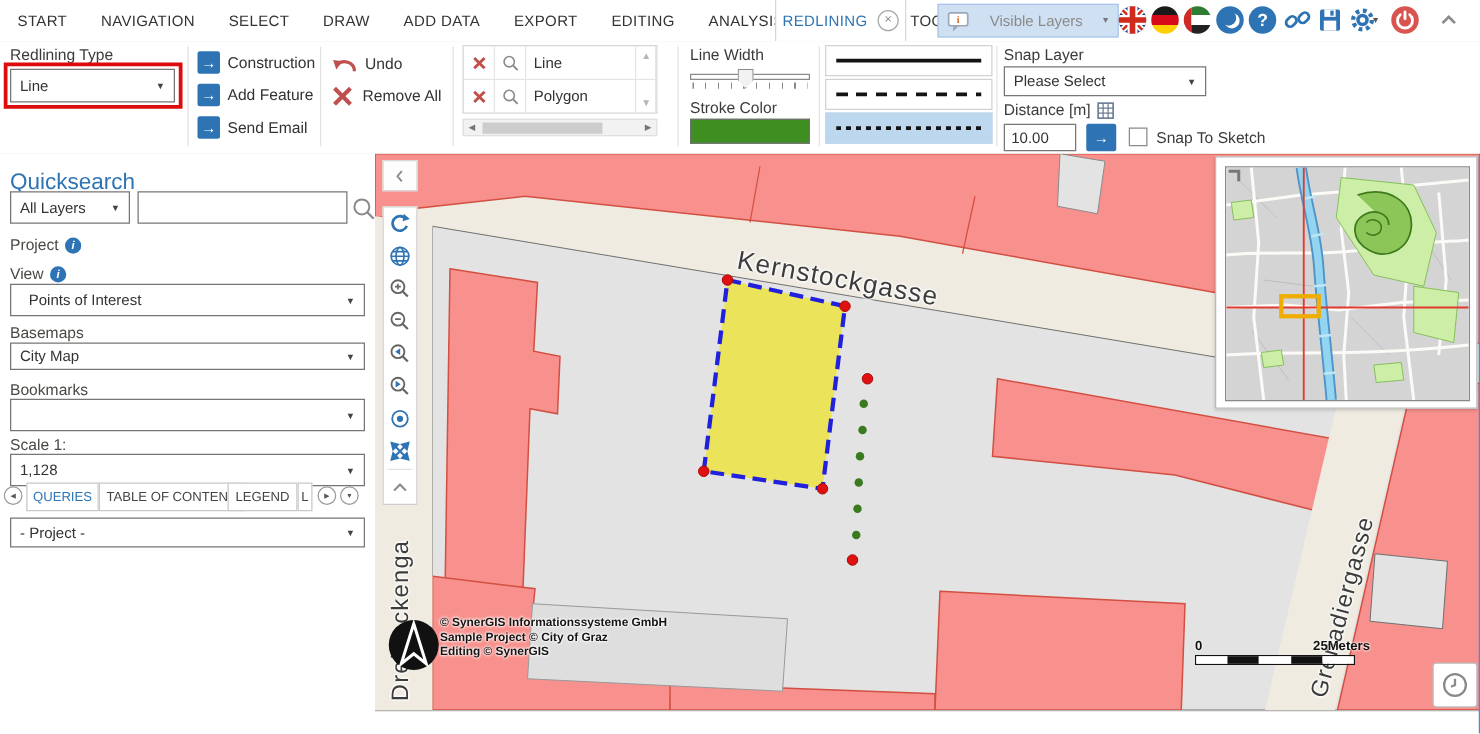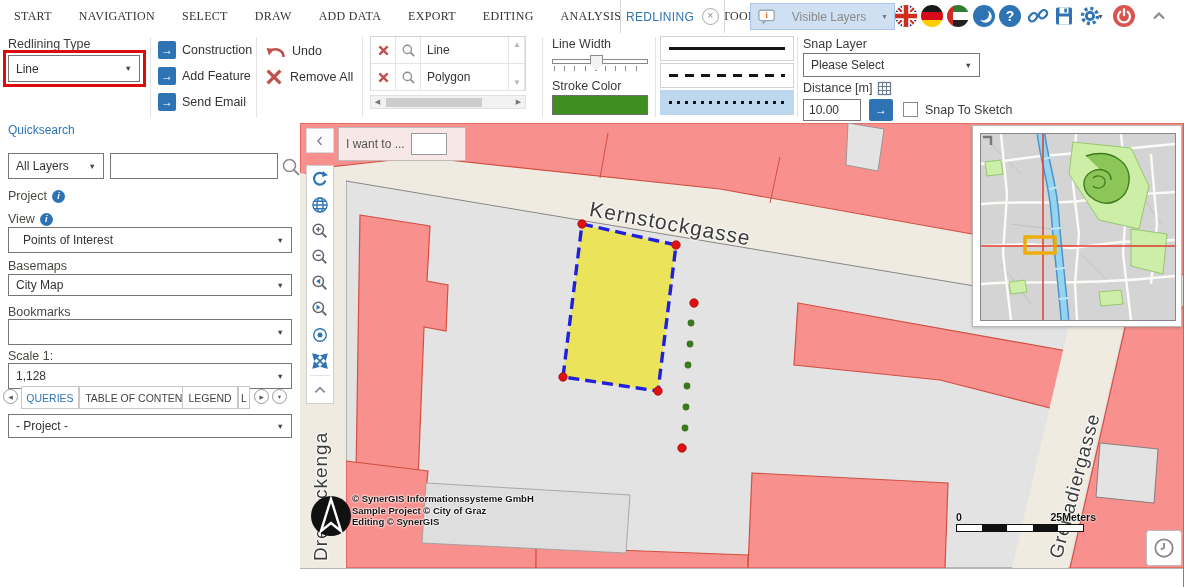--- a/index.html
+++ b/index.html
@@ -1,21 +1,21 @@
 <!DOCTYPE html>
 <html><head>
 <meta charset="utf-8">
 <style>
   html,body{margin:0;padding:0;background:#fff;font-family:"Liberation Sans",sans-serif;}
   #app{position:relative;width:1184px;height:587px;overflow:hidden;background:#fff;}
   .abs{position:absolute;}
   
   #topbar{position:absolute;left:0;top:0;width:1184px;height:33px;background:#fff;border-bottom:1px solid #dcdcdc;}
   .menu{position:absolute;left:0;top:0;height:33px;display:flex;align-items:center;padding-left:14px;gap:27px;}
-  .menu span{font-size:12px;color:#333;letter-spacing:.3px;cursor:default;white-space:nowrap;font-family:Liberation Serif, serif;}
+  .menu span{font-size:12px;color:#333;letter-spacing:.3px;cursor:default;white-space:nowrap;}
   #redl-tab{position:absolute;left:620px;top:0;width:103px;height:33px;background:#fff;border-left:1px solid #d6d6d6;border-right:1px solid #d6d6d6;display:flex;align-items:center;justify-content:center;gap:8px;}
   #redl-tab .tlabel{font-size:12px;color:#2e74b5;letter-spacing:.3px;}
   .closec{width:15px;height:15px;border:1px solid #a9a9a9;border-radius:50%;color:#8a8a8a;font-size:10px;line-height:13px;text-align:center;}
   #vis-layers{position:absolute;left:750px;top:3px;width:145px;height:27px;background:#cfe0f2;border:1px solid #a9c6e8;display:flex;align-items:center;gap:6px;padding:0 6px;box-sizing:border-box;}
   #vis-layers .vl-text{font-size:12px;color:#8a8a8a;flex:1;text-align:center;}
   #vis-layers .vcaret{font-size:7px;color:#777;}
   .cicon{position:absolute;top:4px;width:24px;height:24px;}
   .chevu{position:absolute;top:8px;}
   
   #ribbon{position:absolute;left:0;top:33px;width:1184px;height:90px;background:#fff;border-bottom:1px solid #d5d5d5;}
@@ -49,21 +49,21 @@
   .stylerow.sel{background:#bdd7ee;border-color:#bdd7ee;}
   .sline{width:100%;height:3px;background:#141414;}
   .sdash{width:100%;height:3px;background:repeating-linear-gradient(90deg,#141414 0 9px,transparent 9px 16px);}
   .sdot{width:100%;height:3.5px;background:repeating-linear-gradient(90deg,#141414 0 3.5px,transparent 3.5px 8px);}
   
   #dist-input{position:absolute;left:803px;top:66px;width:58px;height:22px;border:1px solid #767676;font-size:12px;color:#333;padding:0 5px;box-sizing:border-box;font-family:"Liberation Sans",sans-serif;}
   #dist-go{position:absolute;left:869px;top:66px;width:24px;height:22px;background:#2e74b5;border-radius:2px;color:#fff;font-weight:bold;font-size:12px;text-align:center;line-height:22px;}
   #snap-cb{position:absolute;left:903px;top:69px;width:15px;height:15px;border:1px solid #8a8a8a;background:#fff;box-sizing:border-box;}
   
   #sidebar{position:absolute;left:0;top:123px;width:300px;height:464px;background:#fff;}
-  #qs-title{position:absolute;left:8px;top:0;font-size:12px;color:#2e74b5;}
+  #qs-title{position:absolute;left:8px;top:12px;font-size:18px;color:#2e74b5;}
   .slbl{position:absolute;font-size:12.5px;color:#4a4a44;display:flex;align-items:center;gap:5px;}
   .info{width:13px;height:13px;border-radius:50%;background:#2e74b5;color:#fff;font-size:9px;font-weight:bold;text-align:center;line-height:13px;font-style:italic;}
   .sinput{position:absolute;border:1px solid #767676;font-size:12px;padding:0 6px;box-sizing:border-box;font-family:"Liberation Sans",sans-serif;}
   
   .ptab{position:absolute;top:263px;height:23px;border:1px solid #c8c8c8;background:#fff;font-size:10.5px;color:#444;display:flex;align-items:center;justify-content:center;box-sizing:border-box;white-space:nowrap;overflow:hidden;}
   .ptab.on{color:#2e74b5;}
   .circb{position:absolute;top:266px;width:15px;height:15px;border:1px solid #9a9a9a;border-radius:50%;box-sizing:border-box;display:flex;align-items:center;justify-content:center;font-size:5.5px;color:#555;background:#fff;}
   
   #map{position:absolute;left:300px;top:123px;width:884px;height:445px;overflow:hidden;border-bottom:1px solid #b5b5b5;background:#efebe0;}
   .mlabel{position:absolute;color:#3c3c3c;letter-spacing:1px;white-space:nowrap;text-shadow:0 0 2px #fff,0 0 2px #fff,0 0 3px #fff,0 0 3px #fff;}
@@ -293,21 +293,21 @@
       </div>
     <div class="stylerow" style="top:30px">
         <div class="sdash"></div>
       </div>
     <div class="stylerow sel" style="top:57px">
         <div class="sdot"></div>
       </div>
     <div class="vsep" style="left:797px"></div>
 
     <div class="rlbl" style="left:803px;top:4px">Snap Layer</div>
-    <div class="combo" style="left:803px;top:20px;width:177px;height:24px">
+    <div class="combo" style="left:803px;top:20px;width:162px;height:24px">
       <span class="cv">Please Select</span>
       <span class="caret">▼</span>
     </div>
     <div class="rlbl" style="left:803px;top:48px;display:flex;align-items:flex-start;gap:5px">
       <span>Distance [m]</span>
       <svg width="15" height="15" viewBox="0 0 15 15">
         <rect x="1.5" y="1.5" width="12" height="12" fill="#fff" stroke="#6b7c93" stroke-width="1.3"></rect>
         <path d="M5.5 1.5 V13.5 M9.5 1.5 V13.5 M1.5 5.5 H13.5 M1.5 9.5 H13.5" stroke="#6b7c93" stroke-width="1"></path>
       </svg>
     </div>
@@ -538,24 +538,20 @@
         </svg>
       </div>
       <div class="div"></div>
       <div class="tb-ic">
         <svg width="16" height="14" viewBox="0 0 24 20">
             <path d="M5 13.5 L12 6.5 L19 13.5" stroke="#8a8a8a" stroke-width="2.6" fill="none"></path>
           </svg>
       </div>
     </div>
 
-    <div id="iwant">
-      <span class="iwl">I want to ...</span>
-      <input style="">
-    </div>
 
     
     <div id="minimap">
       <svg width="194" height="186" viewBox="0 0 194 186" style="border:1px solid #888">
         <rect width="194" height="186" fill="#d4d4d4"></rect>
         <g stroke="#b5b5b5" stroke-width="0.6" fill="none">
           <path d="M10,10 L40,40 M150,20 L120,60 M30,90 L70,95 M100,120 L130,150 M160,60 L180,90 M20,130 L50,170"></path>
         </g>
         <g stroke="#fbfaf6" stroke-width="2.4" fill="none">
           <path d="M0,30 L60,22 L110,18 L194,10"></path>

